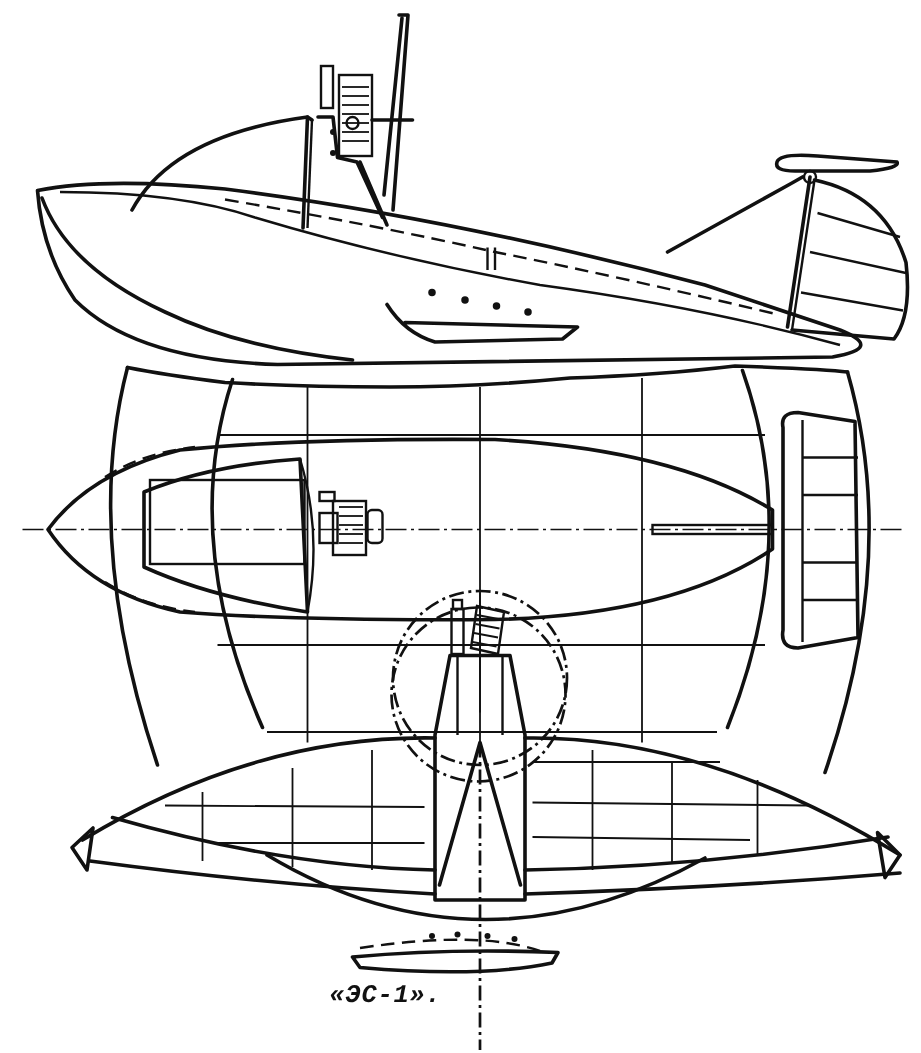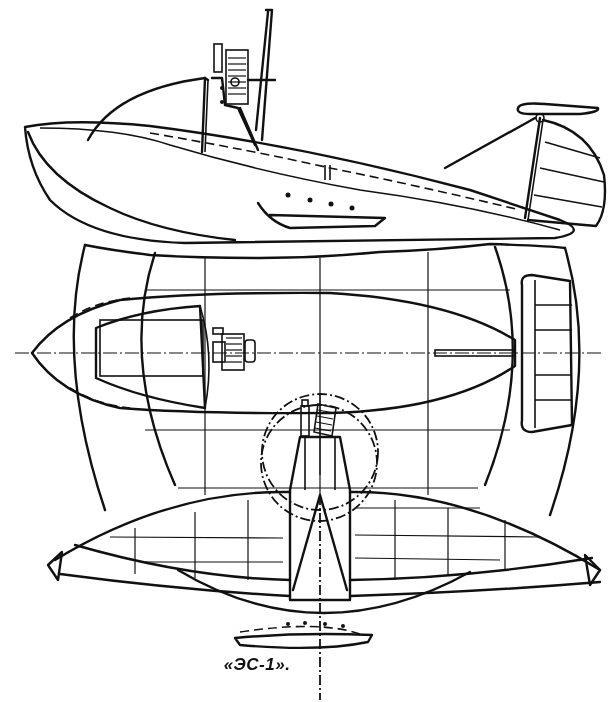--- a/index.html
+++ b/index.html
@@ -7,21 +7,21 @@
   #drawing { position: absolute; left: 0; top: 0; width: 614px; height: 702px; }
   .ink { fill: none; stroke: #111; stroke-width: 2.4; stroke-linejoin: round; stroke-linecap: round; }
   .thin { fill: none; stroke: #111; stroke-width: 1.2; }
   .med { fill: none; stroke: #111; stroke-width: 1.6; }
   .dash { fill: none; stroke: #111; stroke-width: 1.6; stroke-dasharray: 9 5; }
   .center { fill: none; stroke: #111; stroke-width: 1.1; stroke-dasharray: 14 3 2 3; }
   .dotdash { fill: none; stroke: #111; stroke-width: 1.8; stroke-dasharray: 10 3 2 3; }
   .fill { fill: #111; stroke: none; }
   .caption {
     position: absolute; left: 0; width: 514px; top: 655px; text-align: center;
-    font-family: Liberation Sans, sans-serif; font-style: italic; font-weight: bold;
+    font-family: Liberation Mono, monospace; font-style: italic; font-weight: bold;
     font-size: 17px; color: #111; letter-spacing: 0.5px;
   }
 </style>
 </head>
 <body>
 
 <svg id="drawing" viewBox="0 0 614 702" xmlns="http://www.w3.org/2000/svg">
 
   <g>
 

